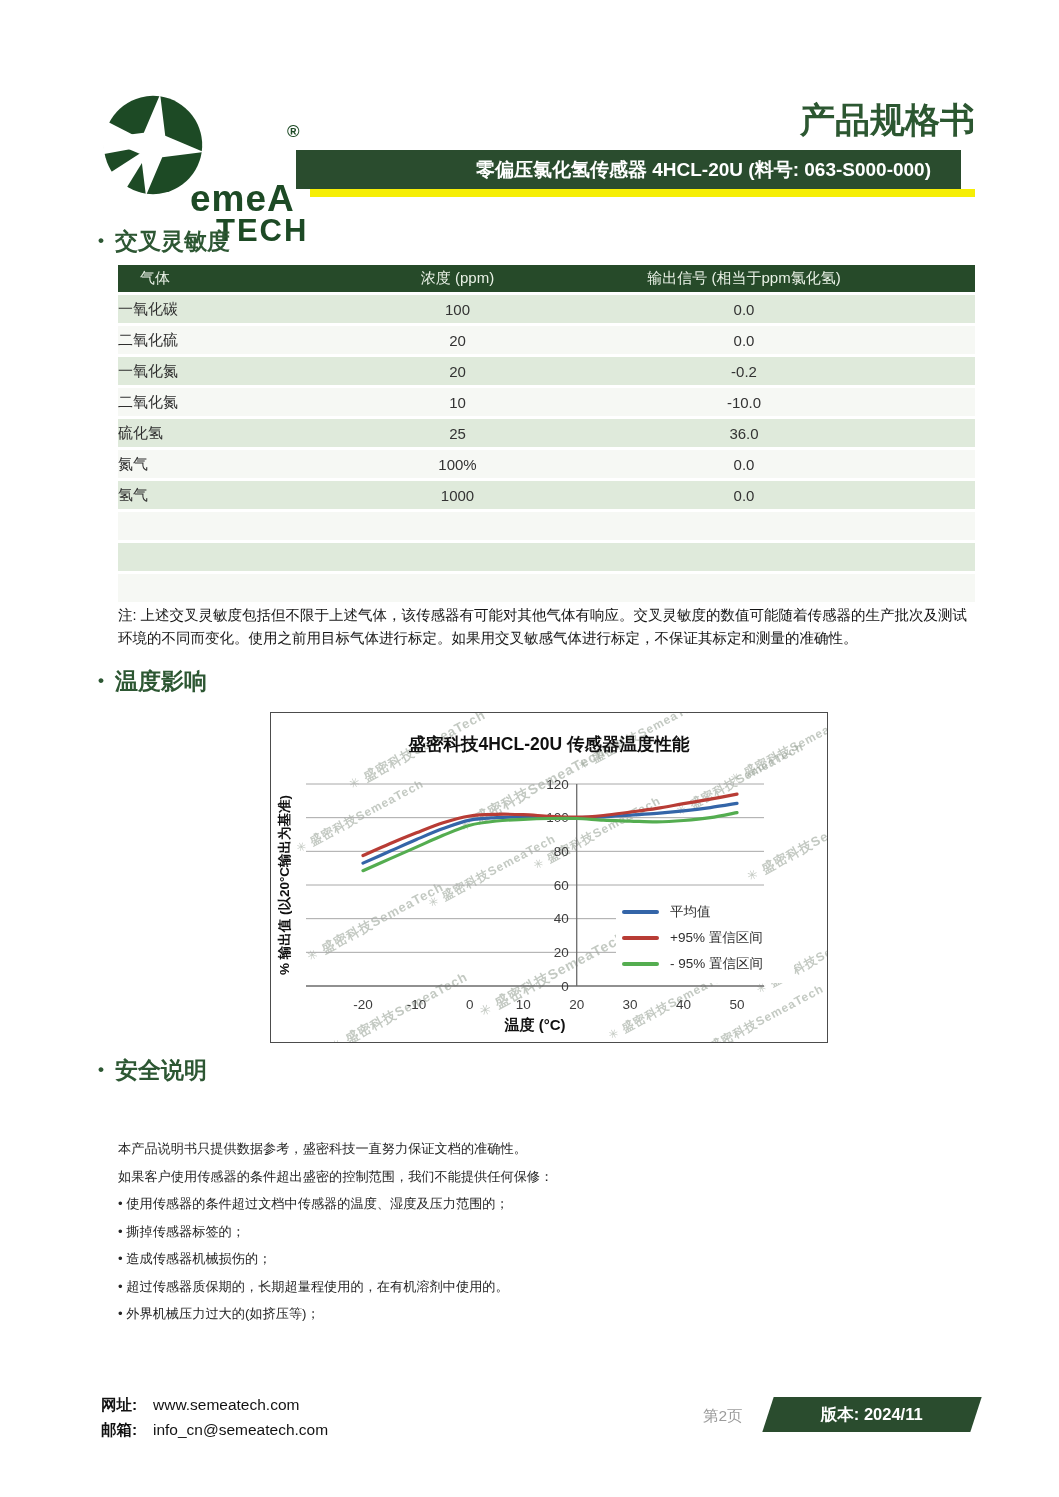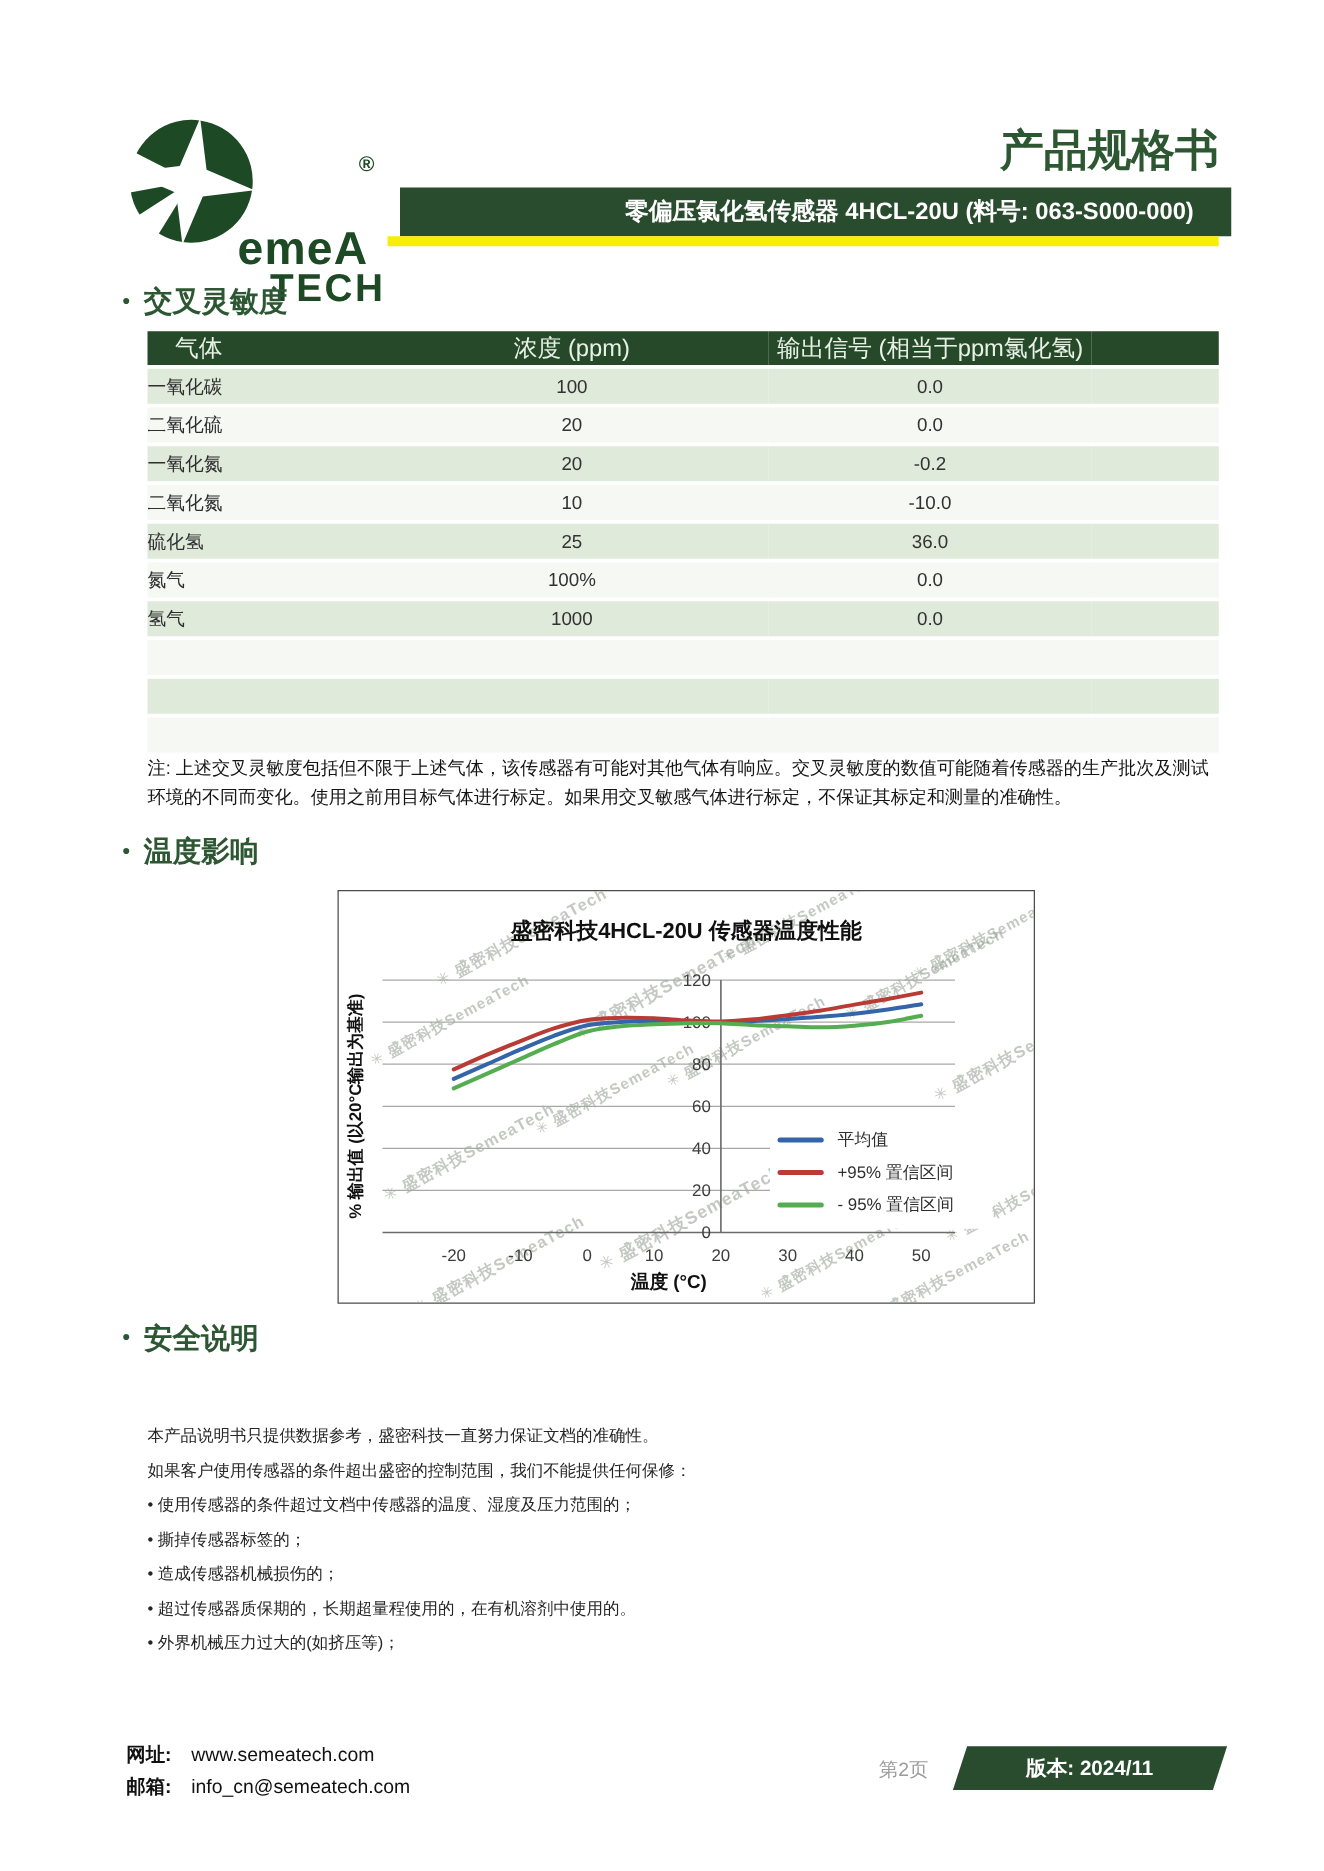--- a/index.html
+++ b/index.html
@@ -9,31 +9,31 @@
     font-family:"Liberation Sans","DejaVu Sans",sans-serif; color:#1c1c1c; overflow:hidden;
   }
   
   .logo-icon { position:absolute; left:96px; top:86px; width:118px; height:118px; }
   .logo-text { position:absolute; left:190px; top:132px; color:#1d4a25; line-height:1;margin-top:48px; }
   .logo-l1 { font-size:37px; font-weight:800; letter-spacing:1px; }
   .logo-l2 { font-size:31px; font-weight:800; letter-spacing:2px; margin:-2px 0 0 26px; }
   .logo-reg { position:absolute; left:287px; top:122px; font-size:17px; color:#1d4a25; font-weight:700; }
   .doc-title { position:absolute; top:97px; right:84px; font-size:35px; font-weight:600; color:#2c5731; }
   .product-bar {
-    position:absolute; left:320px; top:150px; width:665px; height:39px; background:#2a4c2e;
+    position:absolute; left:296px; top:150px; width:665px; height:39px; background:#2a4c2e;
     color:#ffffff; font-size:19px; font-weight:700; line-height:39px; text-align:right; padding-right:30px;
   }
   .yellow-bar { position:absolute; left:310px; top:189px; width:665px; height:8px; background:#f6ee06; }
   
   .section-heading { position:absolute; left:98px; font-size:23px; font-weight:700; color:#2d5733; }
   .section-heading::before { content:"•"; font-size:17px; margin-right:11px; vertical-align:3px; }
   
   .cs-table { position:absolute; left:118px; top:262px; width:857px; border-collapse:separate; border-spacing:0 3px; }
   .cs-table th {
-    background:#264a29; color:#e9f1e6; font-weight:400; font-size:19px; height:27px;
+    background:#264a29; color:#e9f1e6; font-weight:400; font-size:15px; height:27px;
   }
   .cs-table th:first-child { text-align:left; padding-left:22px; }
   .cs-table td { font-size:15px; color:#333; height:28px; text-align:center; }
   .cs-table td:first-child { text-align:left; color:#2f2f2f; }
   .cs-table tr.row-green td { background:#dfeadb; }
   .cs-table tr.row-light td { background:#f6f8f4; }
   .cs-note { position:absolute; left:118px; top:604px; width:860px; font-size:14.5px; line-height:1.62; color:#141414; }
   
   .chart-box { position:absolute; left:270px; top:712px; width:558px; height:331px; border:1px solid #4c4c4c; background:#fff; overflow:hidden; }
   .chart-title { position:absolute; top:19px; left:0; width:100%; text-align:center; font-size:17.5px; font-weight:700; color:#101010; }

